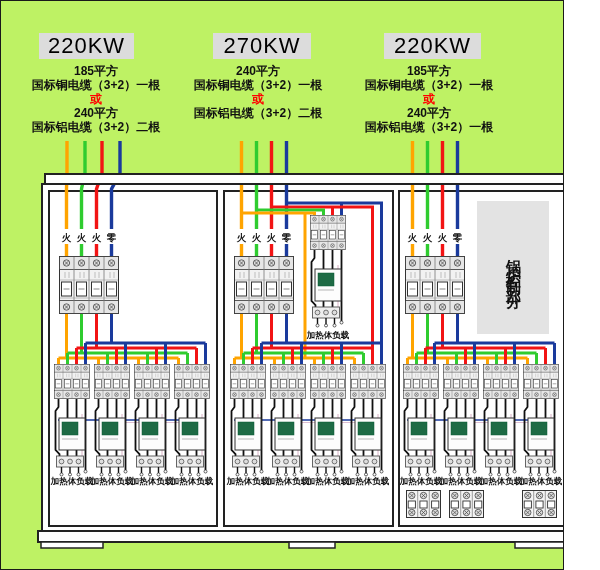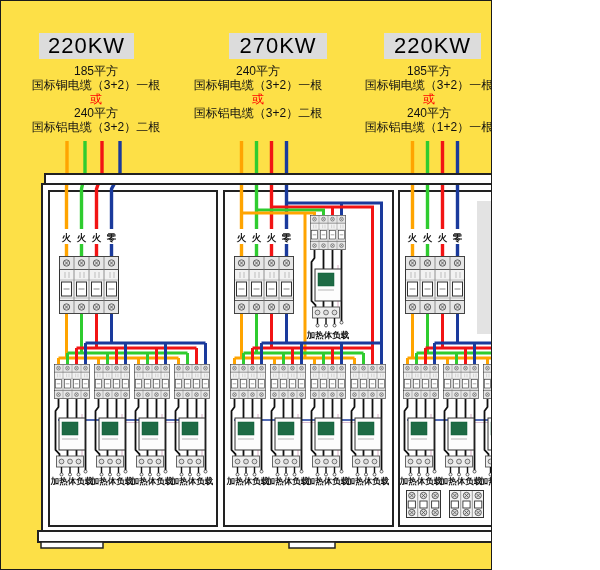--- a/index.html
+++ b/index.html
@@ -1,27 +1,27 @@
 <!DOCTYPE html>
 <html style="--wire-orange: #FFA400; --wire-green: #2FCC2F; --wire-red: #F21414; --wire-blue: #1A3A9C; --or-red: #FF0000; --header-bg: #DCDCDC; --panel-gray: #E3E3E3; --ssr-green: #1E6B45;"><head>
 <meta charset="utf-8">
 <style>
   :root{
     --wire-orange:#FFA400; --wire-green:#2FCC2F; --wire-red:#F21414; --wire-blue:#1A3A9C;
     --or-red:#FF0000; --header-bg:#DCDCDC; --panel-gray:#E3E3E3; --ssr-green:#1E6B45;
   }
   *{margin:0;padding:0;box-sizing:border-box;}
   body{background:#fff;font-family:"Liberation Sans","DejaVu Sans",sans-serif;}
-  .page{position:relative;width:492px;height:570px;background:#fde047;border:1px solid #1a1a1a;overflow:hidden;}
+  .page{position:relative;width:564px;height:570px;background:#bef264;border:1px solid #1a1a1a;overflow:hidden;}
   .hdr{position:absolute;height:26px;background:var(--header-bg);color:#000;
        font-size:22px;font-weight:500;letter-spacing:1px;display:flex;align-items:center;justify-content:center;}
   .hdr1{left:38px;top:32px;width:95px;}
-  .hdr2{left:228px;top:32px;width:98px;}
+  .hdr2{left:212px;top:32px;width:98px;}
   .hdr3{left:383px;top:32px;width:97px;}
-  .spec{position:absolute;top:63px;width:180px;text-align:center;font-size:12px;line-height:14px;font-weight:400;color:#111;}
+  .spec{position:absolute;top:63px;width:180px;text-align:center;font-size:12px;line-height:14px;font-weight:700;color:#111;}
   .spec1{left:5px;} .spec2{left:167px;} .spec3{left:338px;}
   .spec .or{color:var(--or-red);}
   .boiler{position:absolute;left:476px;top:200px;width:72px;height:133px;background:var(--panel-gray);
           display:flex;align-items:center;justify-content:center;}
   .boiler span{writing-mode:vertical-rl;text-orientation:upright;font-size:15px;font-weight:600;
                letter-spacing:7px;color:#111;}
   svg{position:absolute;left:0;top:0;}
   .wire{fill:none;stroke-width:3.4;}
   .bus{fill:none;stroke-width:3;}
   .wo{stroke:var(--wire-orange);} .wg{stroke:var(--wire-green);}
@@ -51,21 +51,21 @@
     <div>240平方</div>
     <div>国标铜电缆（3+2）一根</div>
     <div class="or">或</div>
     <div>国标铝电缆（3+2）二根</div>
   </div>
   <div class="spec spec3">
     <div>185平方</div>
     <div>国标铜电缆（3+2）一根</div>
     <div class="or">或</div>
     <div>240平方</div>
-    <div>国标铝电缆（1+2）一根</div>
+    <div>国标铝电缆（3+2）一根</div>
   </div>
 
   <svg width="600" height="570" viewBox="0 0 600 570">
     <defs>
       <g id="scr">
         <circle r="3.2" fill="#ddd" stroke="#444" stroke-width="0.8"></circle>
         <path d="M-1.8,-1.8 L1.8,1.8 M-1.8,1.8 L1.8,-1.8" stroke="#444" stroke-width="0.7"></path>
       </g>
       <g id="bk4">
         <rect x="0.5" y="0.5" width="59" height="57" fill="#f2f2f2" stroke="#333" stroke-width="1"></rect>

